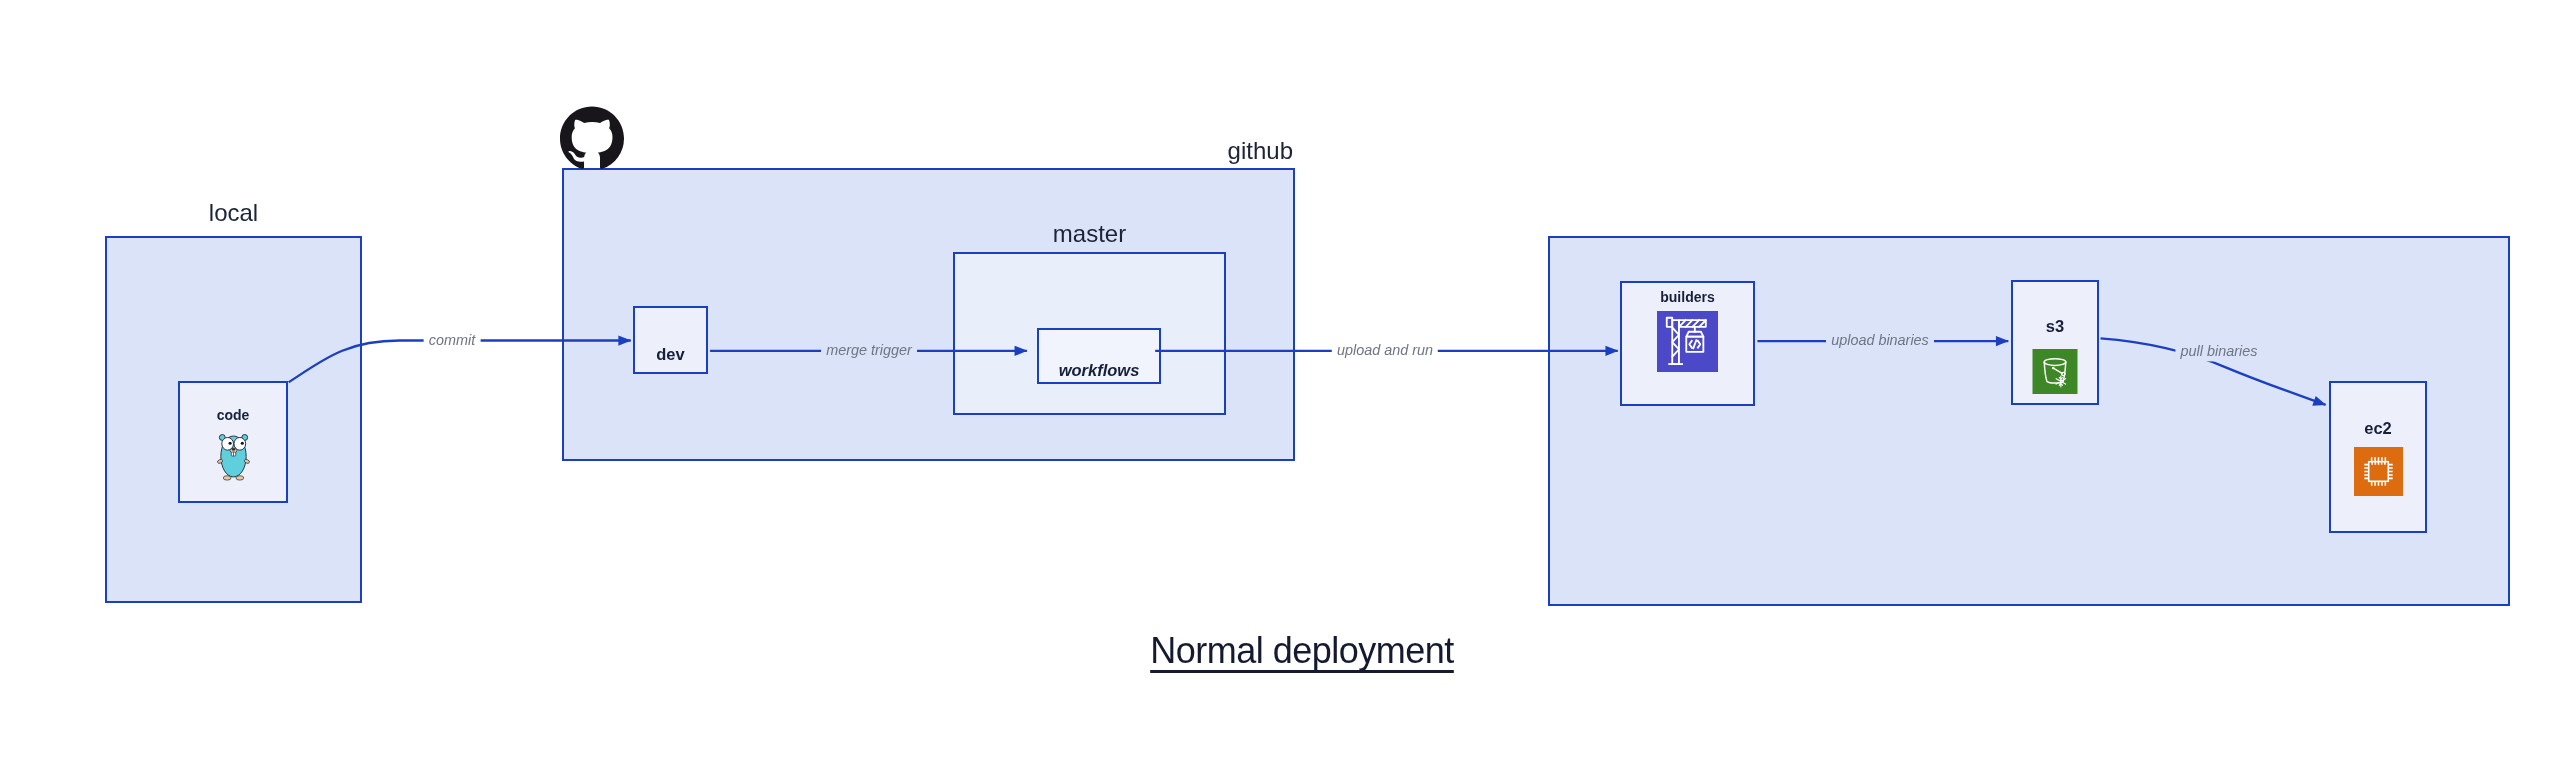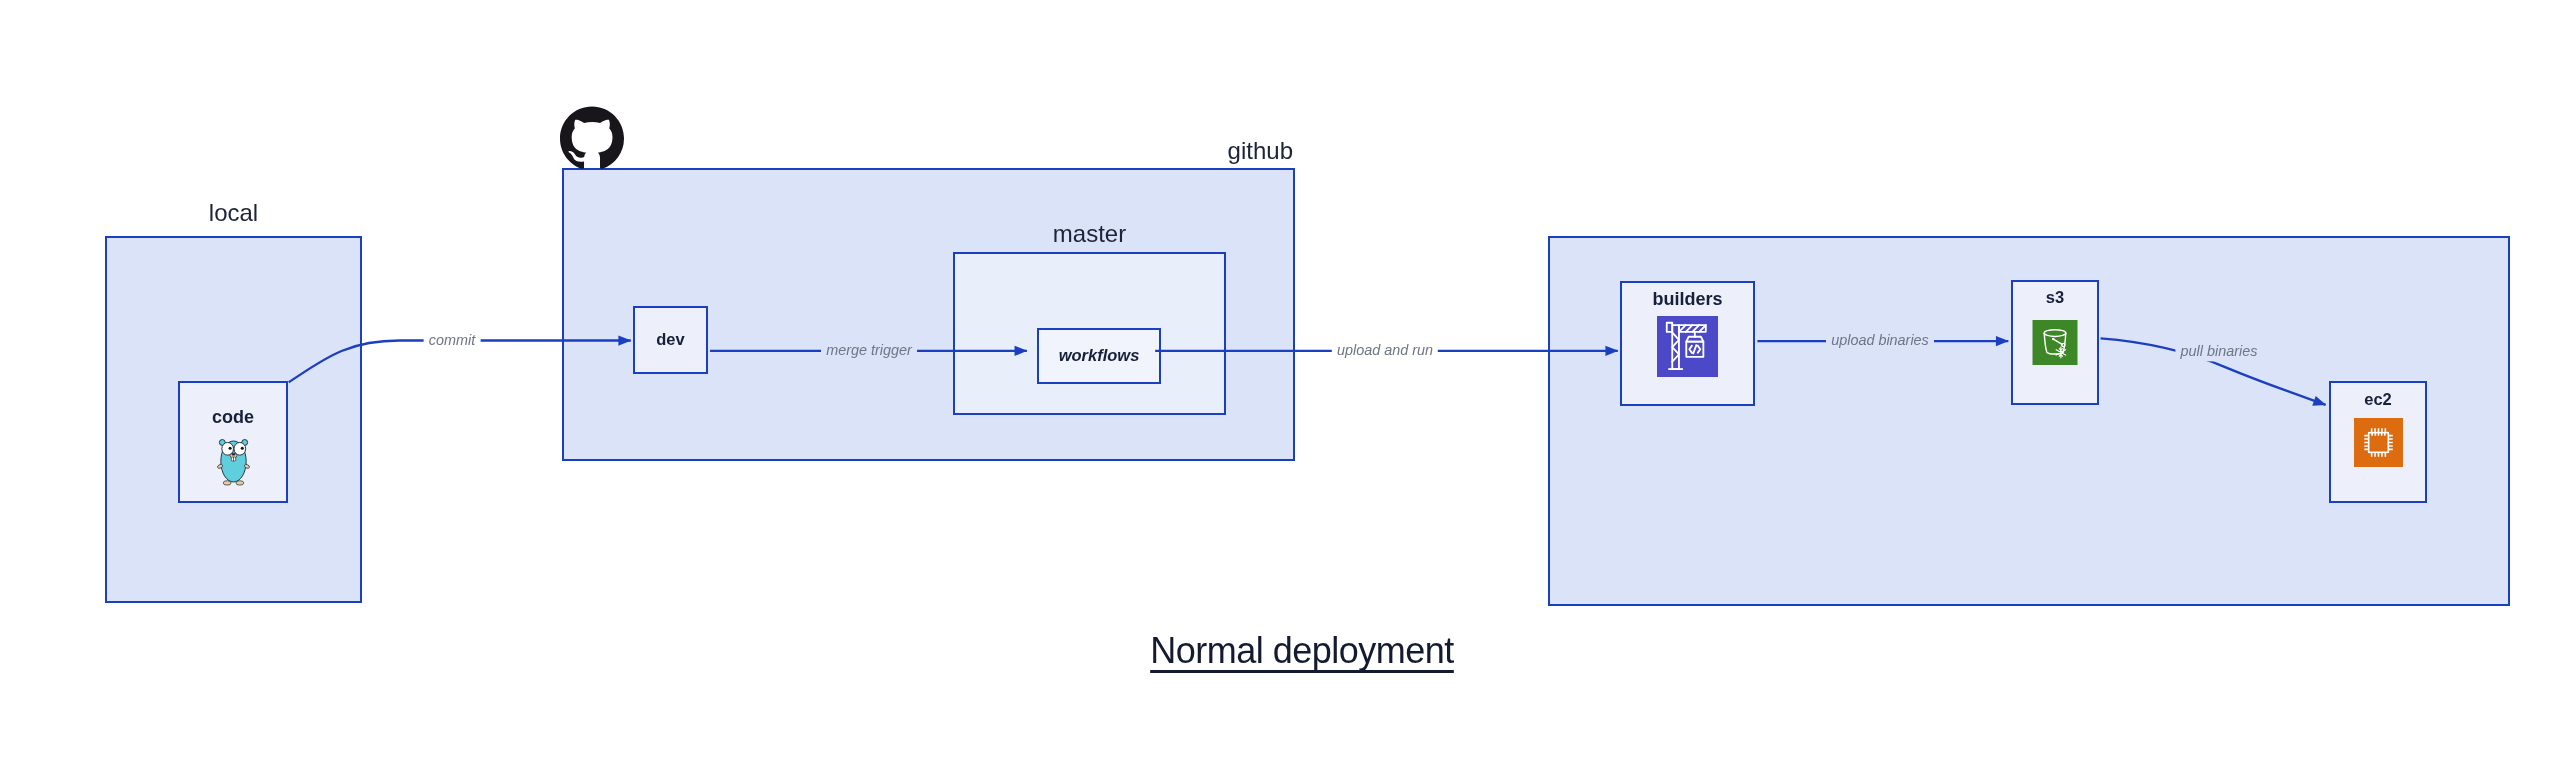--- a/index.html
+++ b/index.html
@@ -25,25 +25,25 @@
     position:absolute;
     background:#edf0fb;
     border:2.1px solid #1b3fc1;
     display:flex; flex-direction:column; align-items:center;
   }
   .node.centered { justify-content:center; }
   .node.lighter { background:#f1f4fd; }
 
   .node-label {
     font-weight:700;
-    font-size:18px;
+    font-size:14px;
     color:#17203b;
     line-height:1.2;
   }
-  .node-label.big { font-size:16.5px; }
+  .node-label.big { font-size:16.5px;margin-top:29px; }
 
   
   .sec-label {
     position:absolute;
     font-size:24px;
     font-weight:500;
     color:#1c2438;
     line-height:1.1;
     white-space:nowrap;
   }
@@ -179,21 +179,21 @@
         <path d="M48 43.5 L66 54"></path>
         <circle cx="68.5" cy="55.5" r="3.6"></circle>
         <g stroke-width="2.6">
           <path d="M63 60 V84 M52.5 66 L73.5 78 M73.5 66 L52.5 78"></path>
           <path d="M59.5 63.5 L63 67 L66.5 63.5 M59.5 80.5 L63 77 L66.5 80.5"></path>
         </g>
       </g>
     </svg>
   </div>
 
-  <div class="node" style="left:2329px; top:381px; width:98px; height:122px; padding-top:7.2px;">
+  <div class="node" style="left:2329px; top:381px; width:98px; height:152px; padding-top:7.2px;">
     <div class="node-label big">ec2</div>
     <svg class="icon-tile icon-gap-md" width="49" height="49" viewBox="0 0 100 100">
       <rect width="100" height="100" fill="#dd6b10"></rect>
       <g stroke="#ffffff" stroke-width="3.2" fill="none">
         <rect x="30" y="30" width="40" height="40"></rect>
         <path d="M37 30 V36 M43.5 30 V36 M50 30 V36 M56.5 30 V36 M63 30 V36"></path>
         <path d="M36 21 V30 M43 21 V30 M50 21 V30 M57 21 V30 M64 21 V30"></path>
         <path d="M36 70 V79 M43 70 V79 M50 70 V79 M57 70 V79 M64 70 V79"></path>
         <path d="M21 36 H30 M21 43 H30 M21 50 H30 M21 57 H30 M21 64 H30"></path>
         <path d="M70 36 H79 M70 43 H79 M70 50 H79 M70 57 H79 M70 64 H79"></path>

